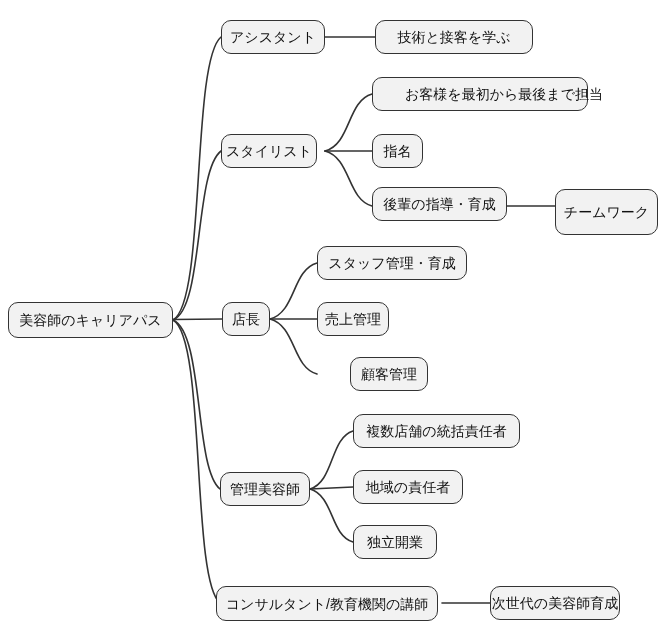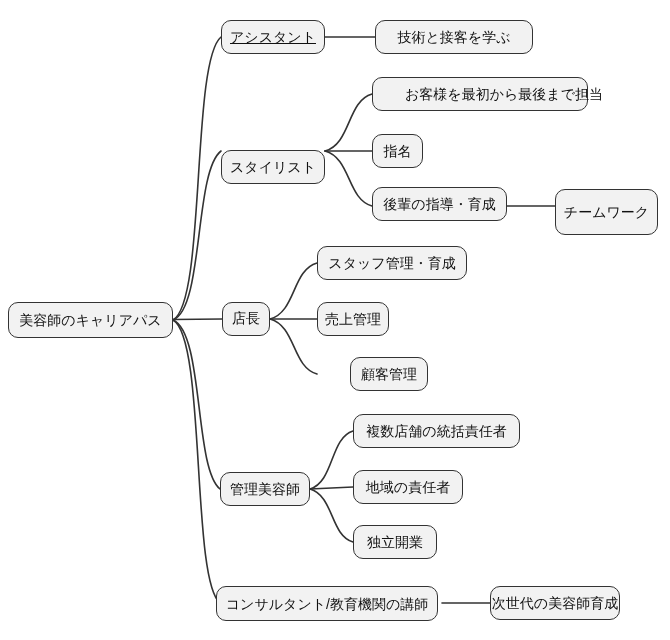--- a/index.html
+++ b/index.html
@@ -69,35 +69,35 @@
 
     <path d="M 310,489 C 334,482 330,438 353,431"></path>
     <path d="M 310,489 L 353,487"></path>
     <path d="M 310,489 C 334,496 330,535 353,542"></path>
 
     <path d="M 442,603 L 490,603"></path>
   </svg>
 
   <div class="node" style="left:8px; top:302px; width:165px; height:36px;">美容師のキャリアパス</div>
 
-  <div class="node" style="left:221px; top:20px; width:104px; height:34px;text-decoration:underline;">アシスタント</div>
+  <div class="node" style="left:221px; top:20px; width:104px; height:34px;">アシスタント</div>
 
   <div class="node" style="left:375px; top:20px; width:158px; height:34px;">技術と接客を学ぶ</div>
 
-  <div class="node" style="left:221px; top:134px; width:104px; height:34px;margin-top:16px;">スタイリスト</div>
+  <div class="node" style="left:221px; top:134px; width:96px; height:34px;">スタイリスト</div>
 
   <div class="node" style="left:372px; top:77px; width:216px; height:34px;padding-left:48px;">お客様を最初から最後まで担当</div>
 
   <div class="node" style="left:372px; top:134px; width:51px; height:34px;">指名</div>
 
   <div class="node" style="left:372px; top:187px; width:135px; height:34px;">後輩の指導・育成</div>
 
   <div class="node" style="left:555px; top:189px; width:103px; height:46px;">チームワーク</div>
 
-  <div class="node" style="left:222px; top:302px; width:48px; height:34px;font-family:Liberation Mono, monospace;">店長</div>
+  <div class="node" style="left:222px; top:302px; width:48px; height:34px;">店長</div>
 
   <div class="node" style="left:317px; top:246px; width:150px; height:34px;">スタッフ管理・育成</div>
 
   <div class="node" style="left:317px; top:302px; width:72px; height:34px;">売上管理</div>
 
   <div class="node" style="left:317px; top:357px; width:78px; height:34px;margin-left:33px;">顧客管理</div>
 
   <div class="node" style="left:220px; top:472px; width:90px; height:34px;">管理美容師</div>
 
   <div class="node" style="left:353px; top:414px; width:167px; height:34px;">複数店舗の統括責任者</div>

